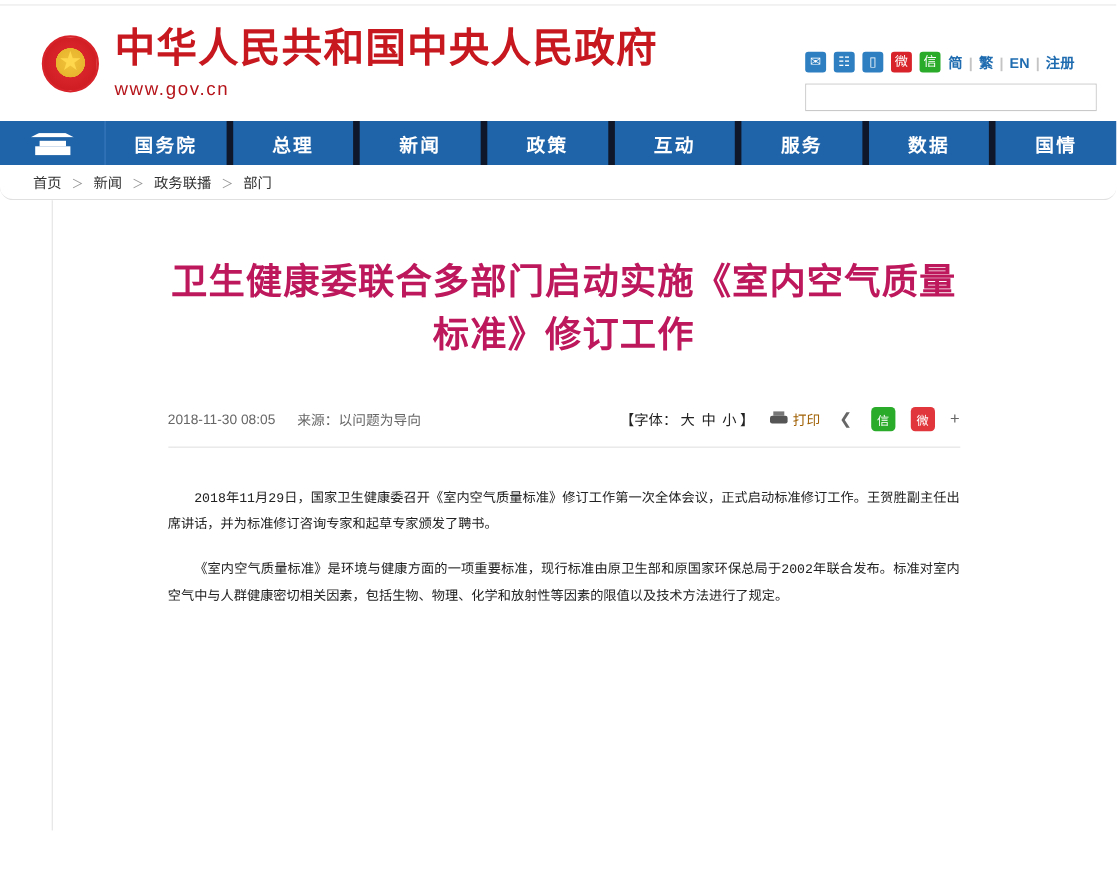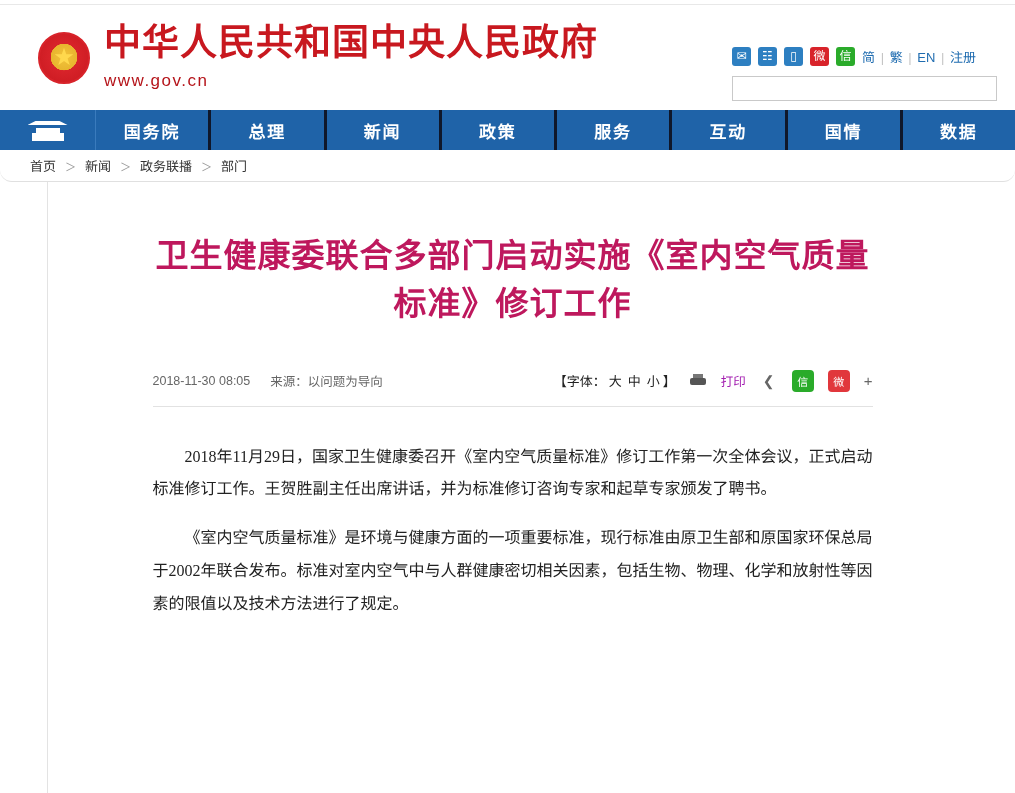--- a/index.html
+++ b/index.html
@@ -38,21 +38,21 @@
     position: absolute;
     left: 0; right: 0; top: 50%;
     transform: translateY(-54%);
     text-align: center;
     font-size: 24px;
     color: #ffd84d;
     line-height: 1;
   }
   .sitetitle-wrap { display: flex; flex-direction: column; justify-content: center; }
   .sitetitle {
-    font-family: Liberation Mono, monospace;
+    font-family: Liberation Serif, serif;
     font-weight: bold;
     font-size: 37px;
     color: #c8181f;
     letter-spacing: 1px;
     line-height: 1.15;
   }
   .siteurl {
     font-family: "Liberation Sans", sans-serif;
     font-size: 17px;
     color: #b5141a;
@@ -81,21 +81,21 @@
     border-radius: 3px;
     font-size: 12px;
     line-height: 1;
     color: #fff;
   }
   .ic-mail { background: #2d7fc1; }
   .ic-chat { background: #2d7fc1; }
   .ic-phone { background: #2d7fc1; width: 13px; }
   .ic-weibo { background: #d8232a; border-radius: 50%; }
   .ic-wechat { background: #2aab2a; border-radius: 50%; }
-  .hr-links { color: #1f6cb0; font-size: 13px; }
+  .hr-links { color: #1f6cb0; font-size: 13px; font-weight: bold; }
   .hr-links span { cursor: pointer; }
   .hr-sep { color: #c4c4c4; margin: 0 2px; }
   .searchbox {
     margin-top: 9px;
     height: 25px;
     border: 1px solid #c9c9c9;
     background: #fff;
     width: 265px;
   }
   .searchbox input {
@@ -137,21 +137,21 @@
   .nav-home .gate .mid {
     position: absolute; left: 8px; right: 8px; top: 9px; height: 5px;
     background: #fff;
   }
   .nav-item {
     flex: 1;
     display: flex; align-items: center; justify-content: center;
     font-size: 17px;
     font-weight: bold;
     letter-spacing: 2px;
-    border-right: 3px solid #0f172a;
+    border-right: 6px solid #0f172a;
     cursor: pointer;
   }
   .nav-item:last-child { border-right: 0; }
 
   
   .breadcrumb {
     height: 32px;
     display: flex; align-items: center;
     padding-left: 30px;
     font-size: 13px;
@@ -199,21 +199,21 @@
     padding-bottom: 14px;
   }
   .meta-left { display: flex; align-items: center; gap: 20px; }
   .meta-right {
     margin-left: auto;
     display: flex; align-items: center; gap: 14px;
     color: #333;
   }
   .font-ctl { color: #222; font-size: 13px; font-family: Liberation Serif, serif; }
   .font-ctl b { font-weight: normal; margin: 0 3px; cursor: pointer; }
-  .print { display: flex; align-items: center; gap: 15px; cursor: pointer; color: #a21caf; }
+  .print { display: flex; align-items: center; gap: 5px; cursor: pointer; color: #a16207; }
   .printer {
     width: 16px; height: 13px;
     position: relative; display: inline-block;
   }
   .printer::before {
     content: ""; position: absolute; left: 0; top: 4px; width: 16px; height: 7px;
     background: #555; border-radius: 2px;
   }
   .printer::after {
     content: ""; position: absolute; left: 3px; top: 0; width: 10px; height: 4px;
@@ -224,22 +224,22 @@
     display: inline-flex; align-items: center; justify-content: center;
     font-size: 11px; color: #fff; cursor: pointer;
   }
   .sh-share { color: #666; font-size: 14px; background: transparent; }
   .sh-wechat { background: #2aab2a; width: 22px; height: 22px; border-radius: 4px; }
   .sh-weibo { background: #e1373c; width: 22px; height: 22px; border-radius: 4px; }
   .sh-plus { color: #666; font-size: 15px; }
 
   .art-body {
     margin-top: 34px;
-    font-family: Liberation Serif, serif;
-    font-size: 16px;
+    font-family: Liberation Mono, monospace;
+    font-size: 12px;
     line-height: 2.05;
     color: #222;
     text-align: justify;
   }
   .art-body p { margin: 0 0 16px 0; text-indent: 2em; }
 </style>
 </head>
 <body>
 
 <div class="page">
@@ -279,24 +279,24 @@
   <div class="nav">
     <div class="nav-home">
       <span class="gate">
           <span class="mid"></span>
         </span>
     </div>
     <div class="nav-item">国务院</div>
     <div class="nav-item">总理</div>
     <div class="nav-item">新闻</div>
     <div class="nav-item">政策</div>
+    <div class="nav-item">互动</div>
     <div class="nav-item">服务</div>
-    <div class="nav-item">互动</div>
+    <div class="nav-item">数据</div>
     <div class="nav-item">国情</div>
-    <div class="nav-item">数据</div>
   </div>
 
   <div class="breadcrumb">
     <a>首页</a>
     <span class="sepc">＞</span>
     <a>新闻</a>
     <span class="sepc">＞</span>
     <a>政务联播</a>
     <span class="sepc">＞</span>
     <a>部门</a>

